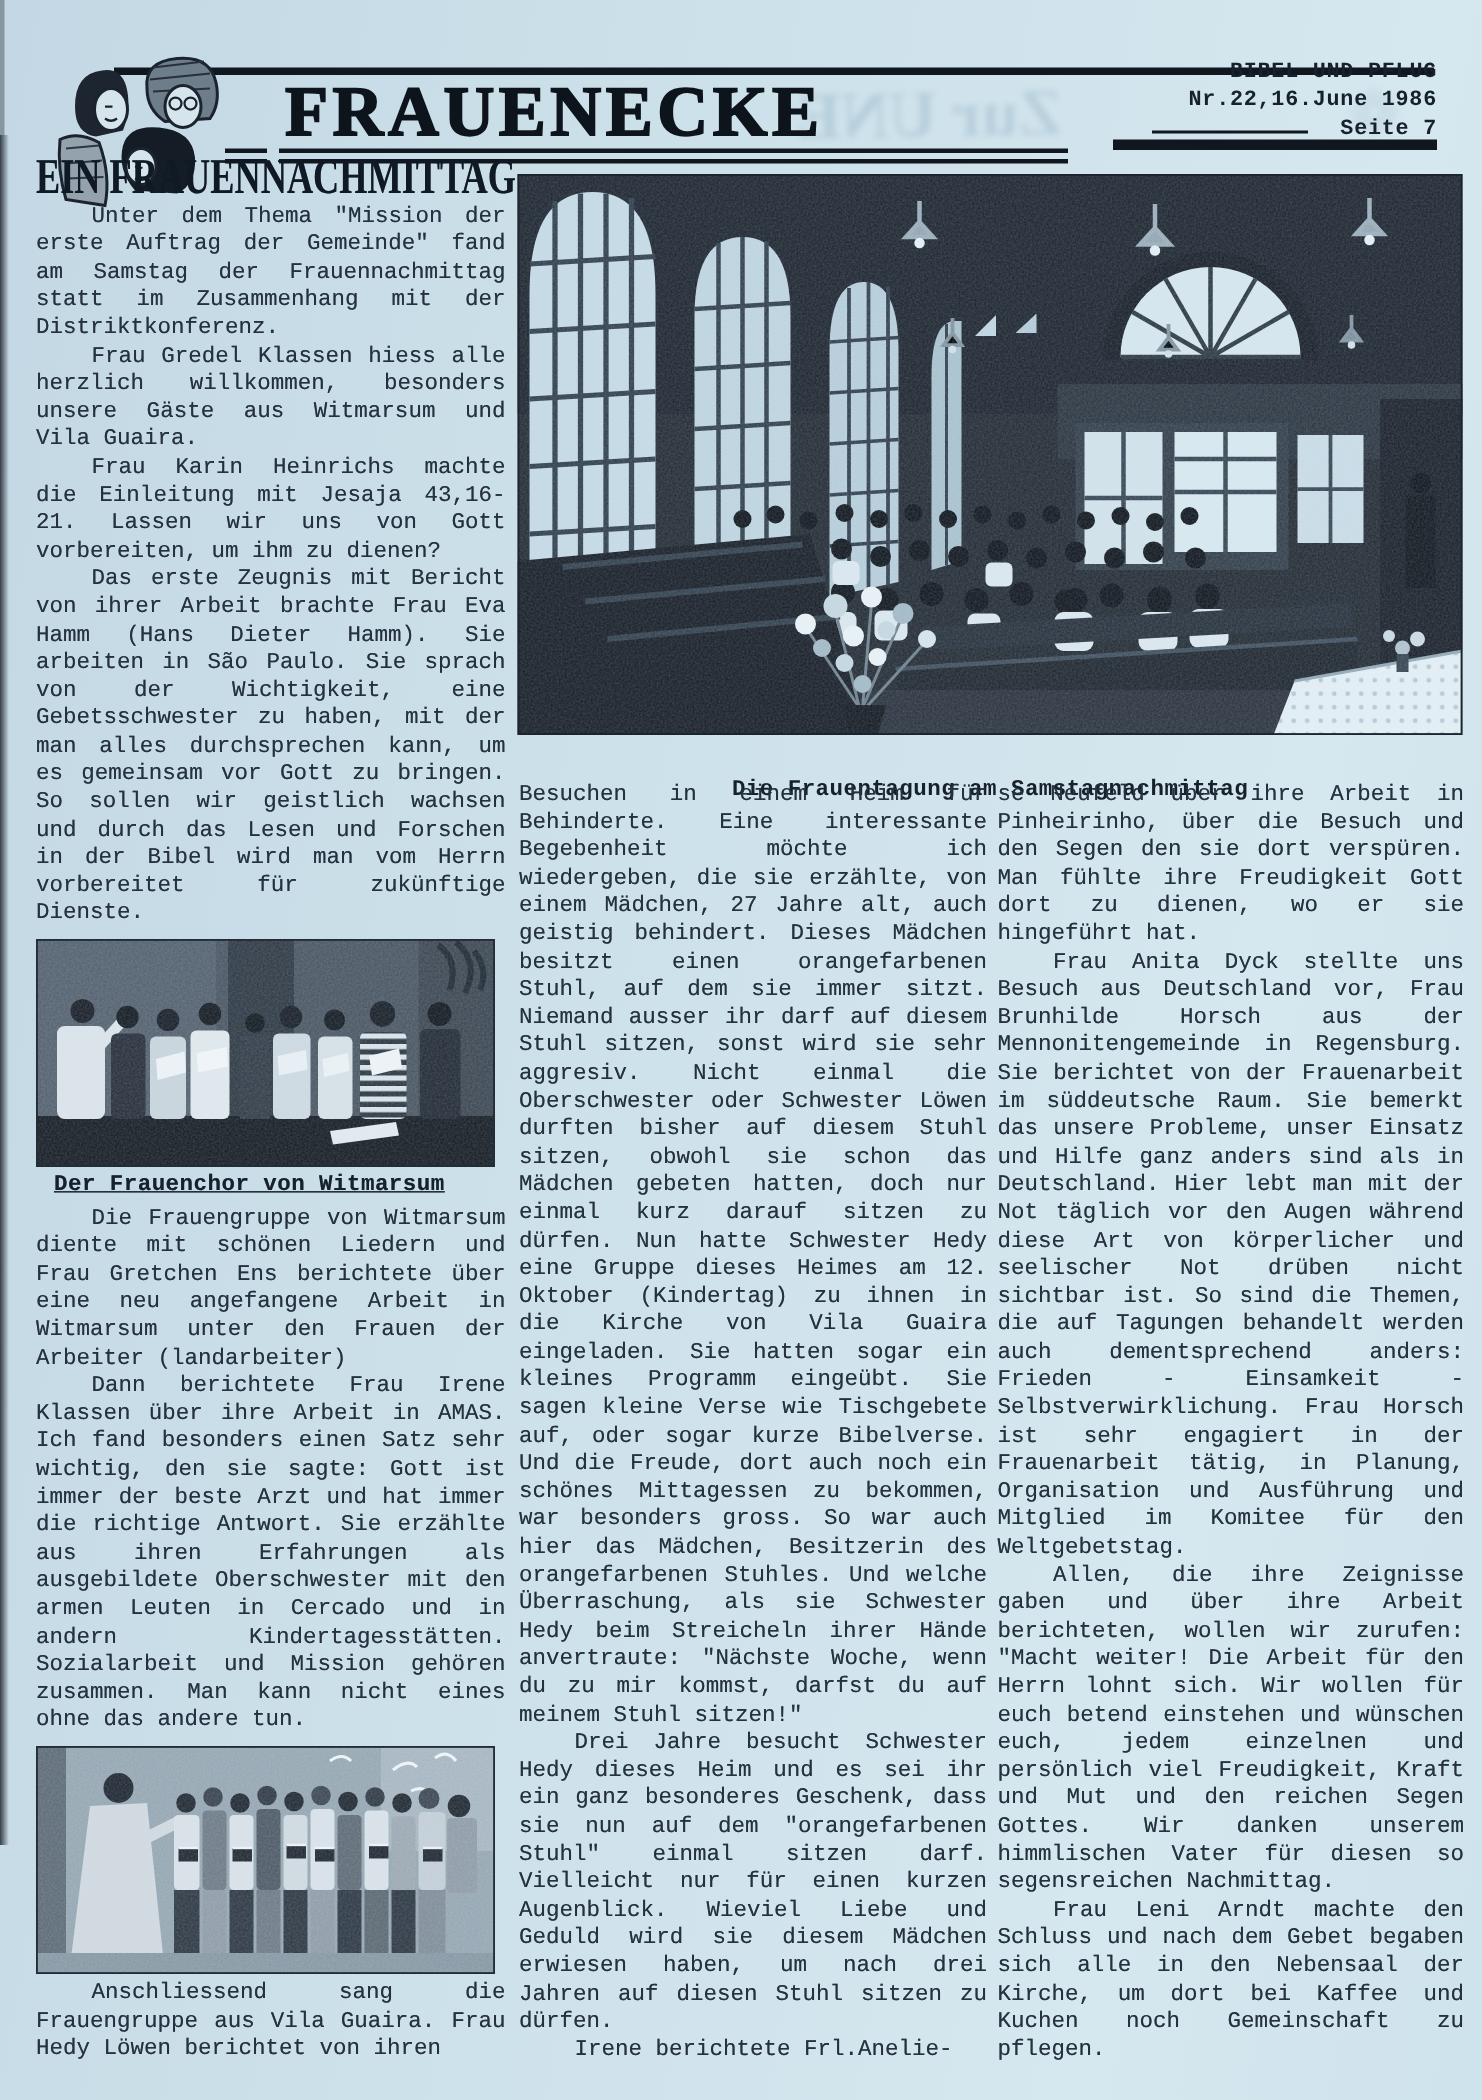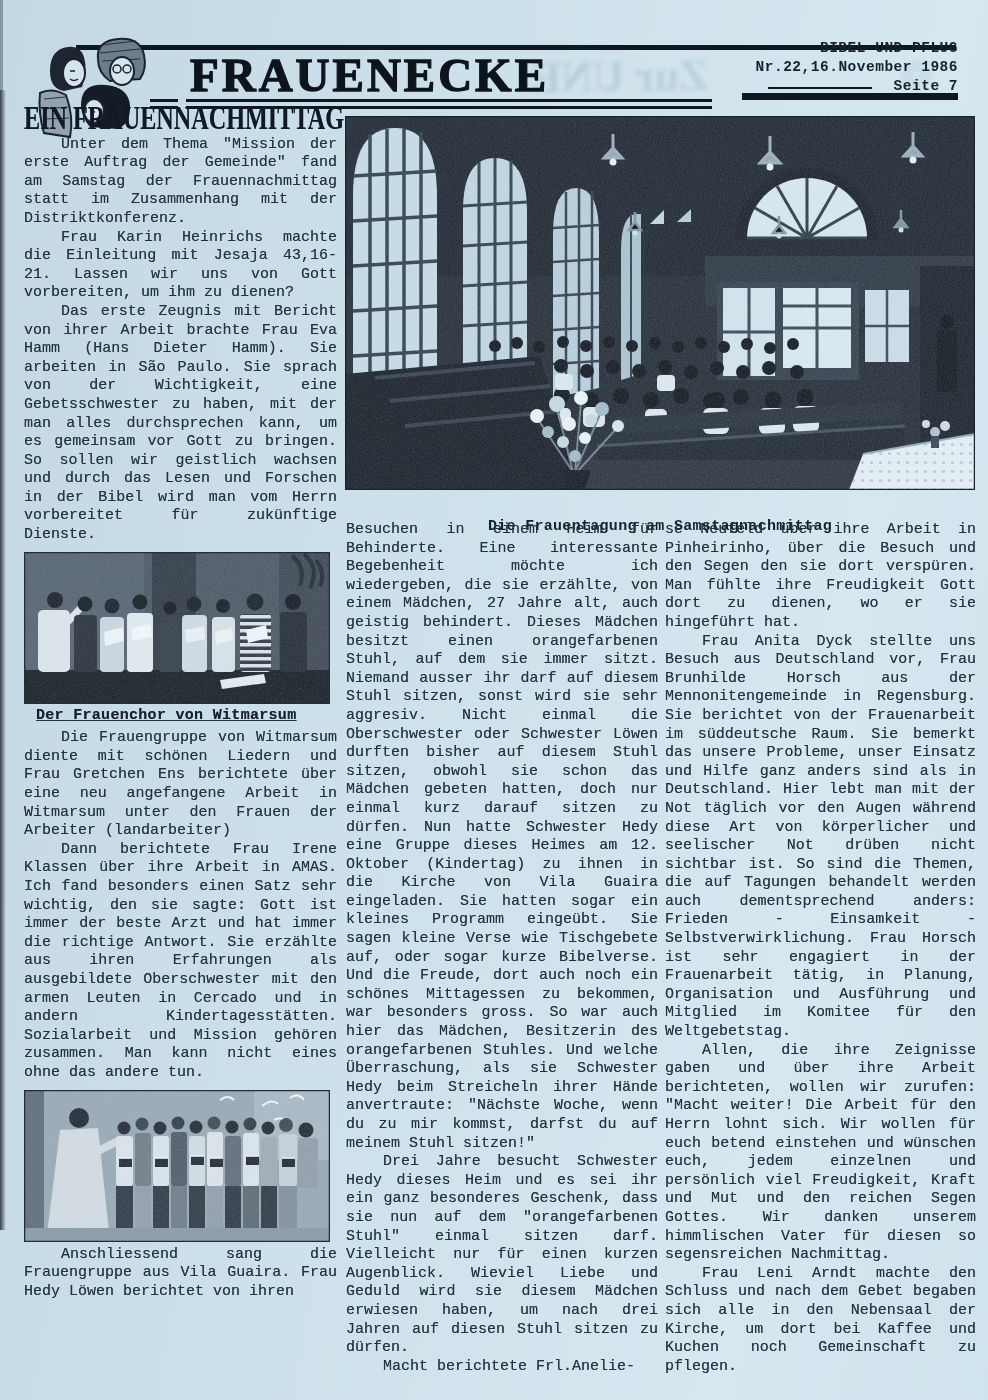--- a/index.html
+++ b/index.html
@@ -102,34 +102,35 @@
 
       <path d="M10,60 Q8,80 14,100 L40,104 Q44,84 36,62 Q22,54 10,60 Z" fill="#93a2ad" stroke="#1a232e"></path>
       <path d="M14,66 l22,-2 M14,76 l24,-2 M15,86 l24,-1" stroke="#2b3742" stroke-width="1.2"></path>
     </g>
   </svg>
 
   <h1 class="masthead-title">FRAUENECKE</h1>
 
   <div class="masthead-info">
     <div>BIBEL UND PFLUG</div>
-    <div>Nr.22,16.November 1986</div>
+    <div>Nr.22,16.June 1986</div>
     <div>Seite 7</div>
   </div>
 
   <div class="rule" style="left:150px;top:99px;width:28px;height:3px"></div>
   <div class="rule" style="left:150px;top:106px;width:28px;height:3px"></div>
   <div class="rule" style="left:186px;top:99px;width:526px;height:3px"></div>
   <div class="rule" style="left:186px;top:106px;width:526px;height:3px"></div>
   <div class="rule" style="left:768px;top:87px;width:104px;height:2px"></div>
   <div class="rule" style="left:742px;top:93px;width:216px;height:7px"></div>
 
   <div class="col" id="left-col">
     <h2 class="article-heading">EIN FRAUENNACHMITTAG</h2>
     <p class="ind">Unter dem Thema "Mission der erste Auftrag der Gemeinde" fand am Samstag der Frauennachmittag statt im Zusammenhang mit der Distriktkonferenz.</p>
+    <p class="ind">Frau Gredel Klassen hiess alle herzlich willkommen, besonders unsere Gäste aus Witmarsum und Vila Guaira.</p>
     <p class="ind">Frau Karin Heinrichs machte die Einleitung mit Jesaja 43,16-21. Lassen wir uns von Gott vorbereiten, um ihm zu dienen?</p>
     <p class="ind">Das erste Zeugnis mit Bericht von ihrer Arbeit brachte Frau Eva Hamm (Hans Dieter Hamm). Sie arbeiten in São Paulo. Sie sprach von der Wichtigkeit, eine Gebetsschwester zu haben, mit der man alles durchsprechen kann, um es gemeinsam vor Gott zu bringen. So sollen wir geistlich wachsen und durch das Lesen und Forschen in der Bibel wird man vom Herrn vorbereitet für zukünftige Dienste.</p>
 
     <figure class="fig-left">
       <svg width="306" height="152" viewBox="0 0 306 152">
         <rect width="306" height="152" fill="#46525f"></rect>
         <rect x="0" y="0" width="120" height="120" fill="#505d6b"></rect>
         <rect x="128" y="0" width="44" height="122" fill="#2b3541"></rect>
         <rect x="255" y="0" width="51" height="120" fill="#39434f"></rect>
         <path d="M268,4 q14,10 8,30 M280,2 q16,14 6,34 M292,8 q10,12 4,26" stroke="#1b2530" stroke-width="4" fill="none"></path>
@@ -402,21 +403,21 @@
         <rect x="586" y="320" width="8" height="12" fill="#31404d"></rect>
       <rect width="630" height="374" filter="url(#grain)"></rect>
       <rect x="0.5" y="0.5" width="629" height="373" fill="none" stroke="#1b242e" stroke-width="1.5"></rect>
     </svg>
     <figcaption>Die Frauentagung am Samstagnachmittag</figcaption>
   </figure>
 
   <div class="col" id="mid-col">
     <p>Besuchen in einem Heim für Behinderte. Eine interessante Begebenheit möchte ich wiedergeben, die sie erzählte, von einem Mädchen, 27 Jahre alt, auch geistig behindert. Dieses Mädchen besitzt einen orangefarbenen Stuhl, auf dem sie immer sitzt. Niemand ausser ihr darf auf diesem Stuhl sitzen, sonst wird sie sehr aggresiv. Nicht einmal die Oberschwester oder Schwester Löwen durften bisher auf diesem Stuhl sitzen, obwohl sie schon das Mädchen gebeten hatten, doch nur einmal kurz darauf sitzen zu dürfen. Nun hatte Schwester Hedy eine Gruppe dieses Heimes am 12. Oktober (Kindertag) zu ihnen in die Kirche von Vila Guaira eingeladen. Sie hatten sogar ein kleines Programm eingeübt. Sie sagen kleine Verse wie Tischgebete auf, oder sogar kurze Bibelverse. Und die Freude, dort auch noch ein schönes Mittagessen zu bekommen, war besonders gross. So war auch hier das Mädchen, Besitzerin des orangefarbenen Stuhles. Und welche Überraschung, als sie Schwester Hedy beim Streicheln ihrer Hände anvertraute: "Nächste Woche, wenn du zu mir kommst, darfst du auf meinem Stuhl sitzen!"</p>
     <p class="ind">Drei Jahre besucht Schwester Hedy dieses Heim und es sei ihr ein ganz besonderes Geschenk, dass sie nun auf dem "orangefarbenen Stuhl" einmal sitzen darf. Vielleicht nur für einen kurzen Augenblick. Wieviel Liebe und Geduld wird sie diesem Mädchen erwiesen haben, um nach drei Jahren auf diesen Stuhl sitzen zu dürfen.</p>
-    <p class="ind">Macht berichtete Frl.Anelie-</p>
+    <p class="ind">Irene berichtete Frl.Anelie-</p>
   </div>
 
   <div class="col" id="right-col">
     <p>se Neufeld über ihre Arbeit in Pinheirinho, über die Besuch und den Segen den sie dort verspüren. Man fühlte ihre Freudigkeit Gott dort zu dienen, wo er sie hingeführt hat.</p>
     <p class="ind">Frau Anita Dyck stellte uns Besuch aus Deutschland vor, Frau Brunhilde Horsch aus der Mennonitengemeinde in Regensburg. Sie berichtet von der Frauenarbeit im süddeutsche Raum. Sie bemerkt das unsere Probleme, unser Einsatz und Hilfe ganz anders sind als in Deutschland. Hier lebt man mit der Not täglich vor den Augen während diese Art von körperlicher und seelischer Not drüben nicht sichtbar ist. So sind die Themen, die auf Tagungen behandelt werden auch dementsprechend anders: Frieden - Einsamkeit - Selbstverwirklichung. Frau Horsch ist sehr engagiert in der Frauenarbeit tätig, in Planung, Organisation und Ausführung und Mitglied im Komitee für den Weltgebetstag.</p>
     <p class="ind">Allen, die ihre Zeignisse gaben und über ihre Arbeit berichteten, wollen wir zurufen: "Macht weiter! Die Arbeit für den Herrn lohnt sich. Wir wollen für euch betend einstehen und wünschen euch, jedem einzelnen und persönlich viel Freudigkeit, Kraft und Mut und den reichen Segen Gottes. Wir danken unserem himmlischen Vater für diesen so segensreichen Nachmittag.</p>
     <p class="ind">Frau Leni Arndt machte den Schluss und nach dem Gebet begaben sich alle in den Nebensaal der Kirche, um dort bei Kaffee und Kuchen noch Gemeinschaft zu pflegen.</p>
   </div>
 
 </div>

